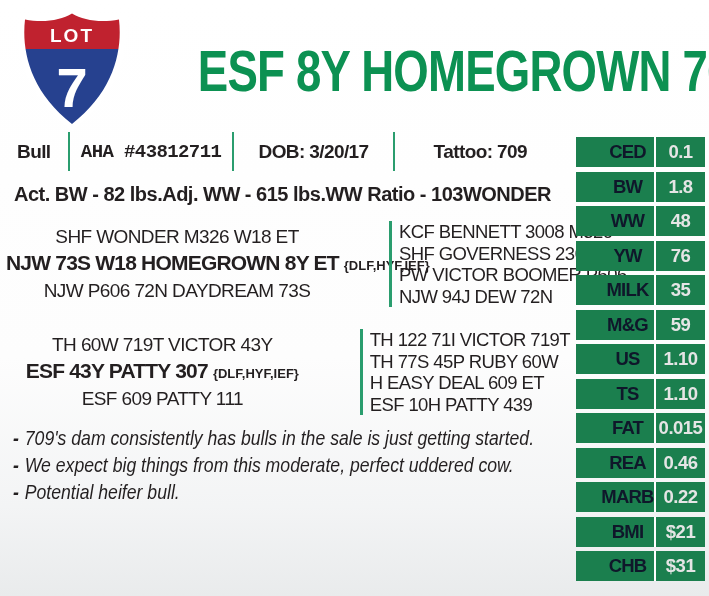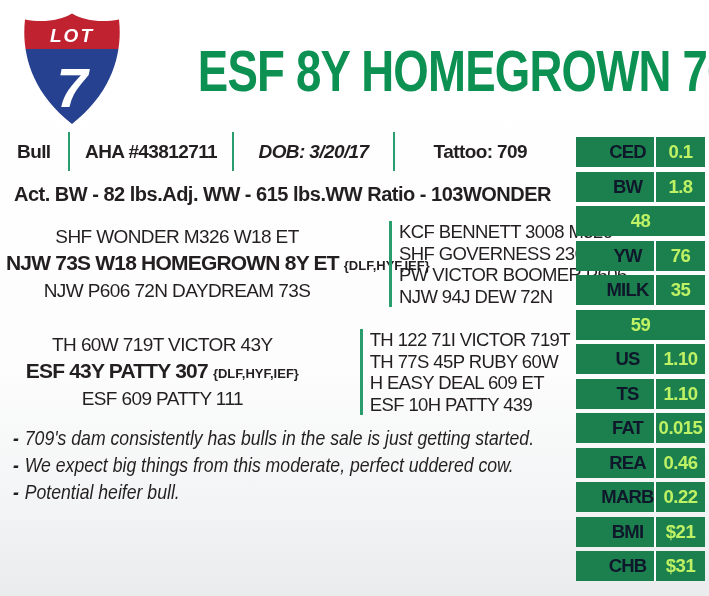--- a/index.html
+++ b/index.html
@@ -3,35 +3,35 @@
 <meta charset="utf-8">
 <style>
   * { margin:0; padding:0; box-sizing:border-box; }
   html,body { background:#fff; }
   .page {
     position:relative; width:709px; height:596px; overflow:hidden;
     background:linear-gradient(180deg,#ffffff 0%,#fdfdfd 60%,#f3f4f5 85%,#e9ebec 100%);
     font-family:"Liberation Sans",sans-serif; color:#231f20;
   }
   
-  .shield { position:absolute; left:13px; top:5px; width:118px; height:128px;font-style:italic; }
+  .shield { position:absolute; left:13px; top:5px; width:118px; height:128px; }
   
   .title { position:absolute; left:128px; top:38px; width:578px; text-align:center; }
   .title-inner {
     display:inline-block; font-size:57px; font-weight:bold; color:#0c9152;
     letter-spacing:-1px; white-space:nowrap; transform:scaleX(0.8); transform-origin:center top;
   }
   
   .info-row { position:absolute; left:0; top:132px; width:566px; height:39px; display:flex; }
   .info-cell {
     display:flex; align-items:center; justify-content:center;
     font-weight:bold; font-size:19px; letter-spacing:-0.6px; white-space:nowrap;
   }
   .info-cell.divided { border-right:2px solid #2a9d6e; }
-  .w-sex { width:73px; } .w-reg { width:173px; } .w-dob { width:168px;font-style:italic; } .w-tattoo { width:180px; }
+  .w-sex { width:73px; } .w-reg { width:173px;font-family:Liberation Mono, monospace; } .w-dob { width:168px; } .w-tattoo { width:180px; }
   
   .stats-row {
     position:absolute; left:14px; top:183px; width:533px;
     display:flex; justify-content:space-between;
     font-weight:bold; font-size:20px; letter-spacing:-0.5px;
   }
   .stat { white-space:nowrap; }
   
   .pedigree { position:absolute; left:6px; top:221px; width:564px; display:flex; flex-direction:column; gap:22px; }
   .ped-group { display:flex; }
@@ -55,21 +55,21 @@
   
   .epd { position:absolute; left:576px; top:137px; width:129px; display:flex; flex-direction:column; gap:4.5px; }
   .epd-row { height:30px; background:#1b7f4e; display:flex; }
   .epd-label {
     width:80px; border-right:2px solid #ffffff;
     display:flex; align-items:center; justify-content:center;
     color:#0f172a; font-weight:bold; font-size:18.5px; letter-spacing:-0.8px; white-space:nowrap;padding-left:25px;
   }
   .epd-value {
     flex:1; display:flex; align-items:center; justify-content:center;
-    color:#bef264; font-weight:bold; font-size:18.5px; letter-spacing:-0.5px; white-space:nowrap;
+    color:#e5e5e5; font-weight:bold; font-size:18.5px; letter-spacing:-0.5px; white-space:nowrap;
   }
 </style>
 </head>
 <body>
 
 <div class="page">
 
   <div class="shield">
     <svg width="118" height="128" viewBox="0 0 118 128">
       <path d="M59 2 C46 10.5 27 13.5 6.5 9.5 C1.5 44 10 90 59 126 C108 90 116.5 44 111.5 9.5 C91 13.5 72 10.5 59 2 Z" fill="#ffffff"></path>
@@ -144,31 +144,33 @@
   <div class="epd">
     <div class="epd-row">
         <div class="epd-label">CED</div>
         <div class="epd-value">0.1</div>
       </div>
     <div class="epd-row">
         <div class="epd-label">BW</div>
         <div class="epd-value">1.8</div>
       </div>
     <div class="epd-row">
+        <div class="epd-label">WW</div>
         <div class="epd-value">48</div>
       </div>
     <div class="epd-row">
         <div class="epd-label">YW</div>
         <div class="epd-value">76</div>
       </div>
     <div class="epd-row">
         <div class="epd-label">MILK</div>
         <div class="epd-value">35</div>
       </div>
     <div class="epd-row">
+        <div class="epd-label">M&amp;G</div>
         <div class="epd-value">59</div>
       </div>
     <div class="epd-row">
         <div class="epd-label">US</div>
         <div class="epd-value">1.10</div>
       </div>
     <div class="epd-row">
         <div class="epd-label">TS</div>
         <div class="epd-value">1.10</div>
       </div>

